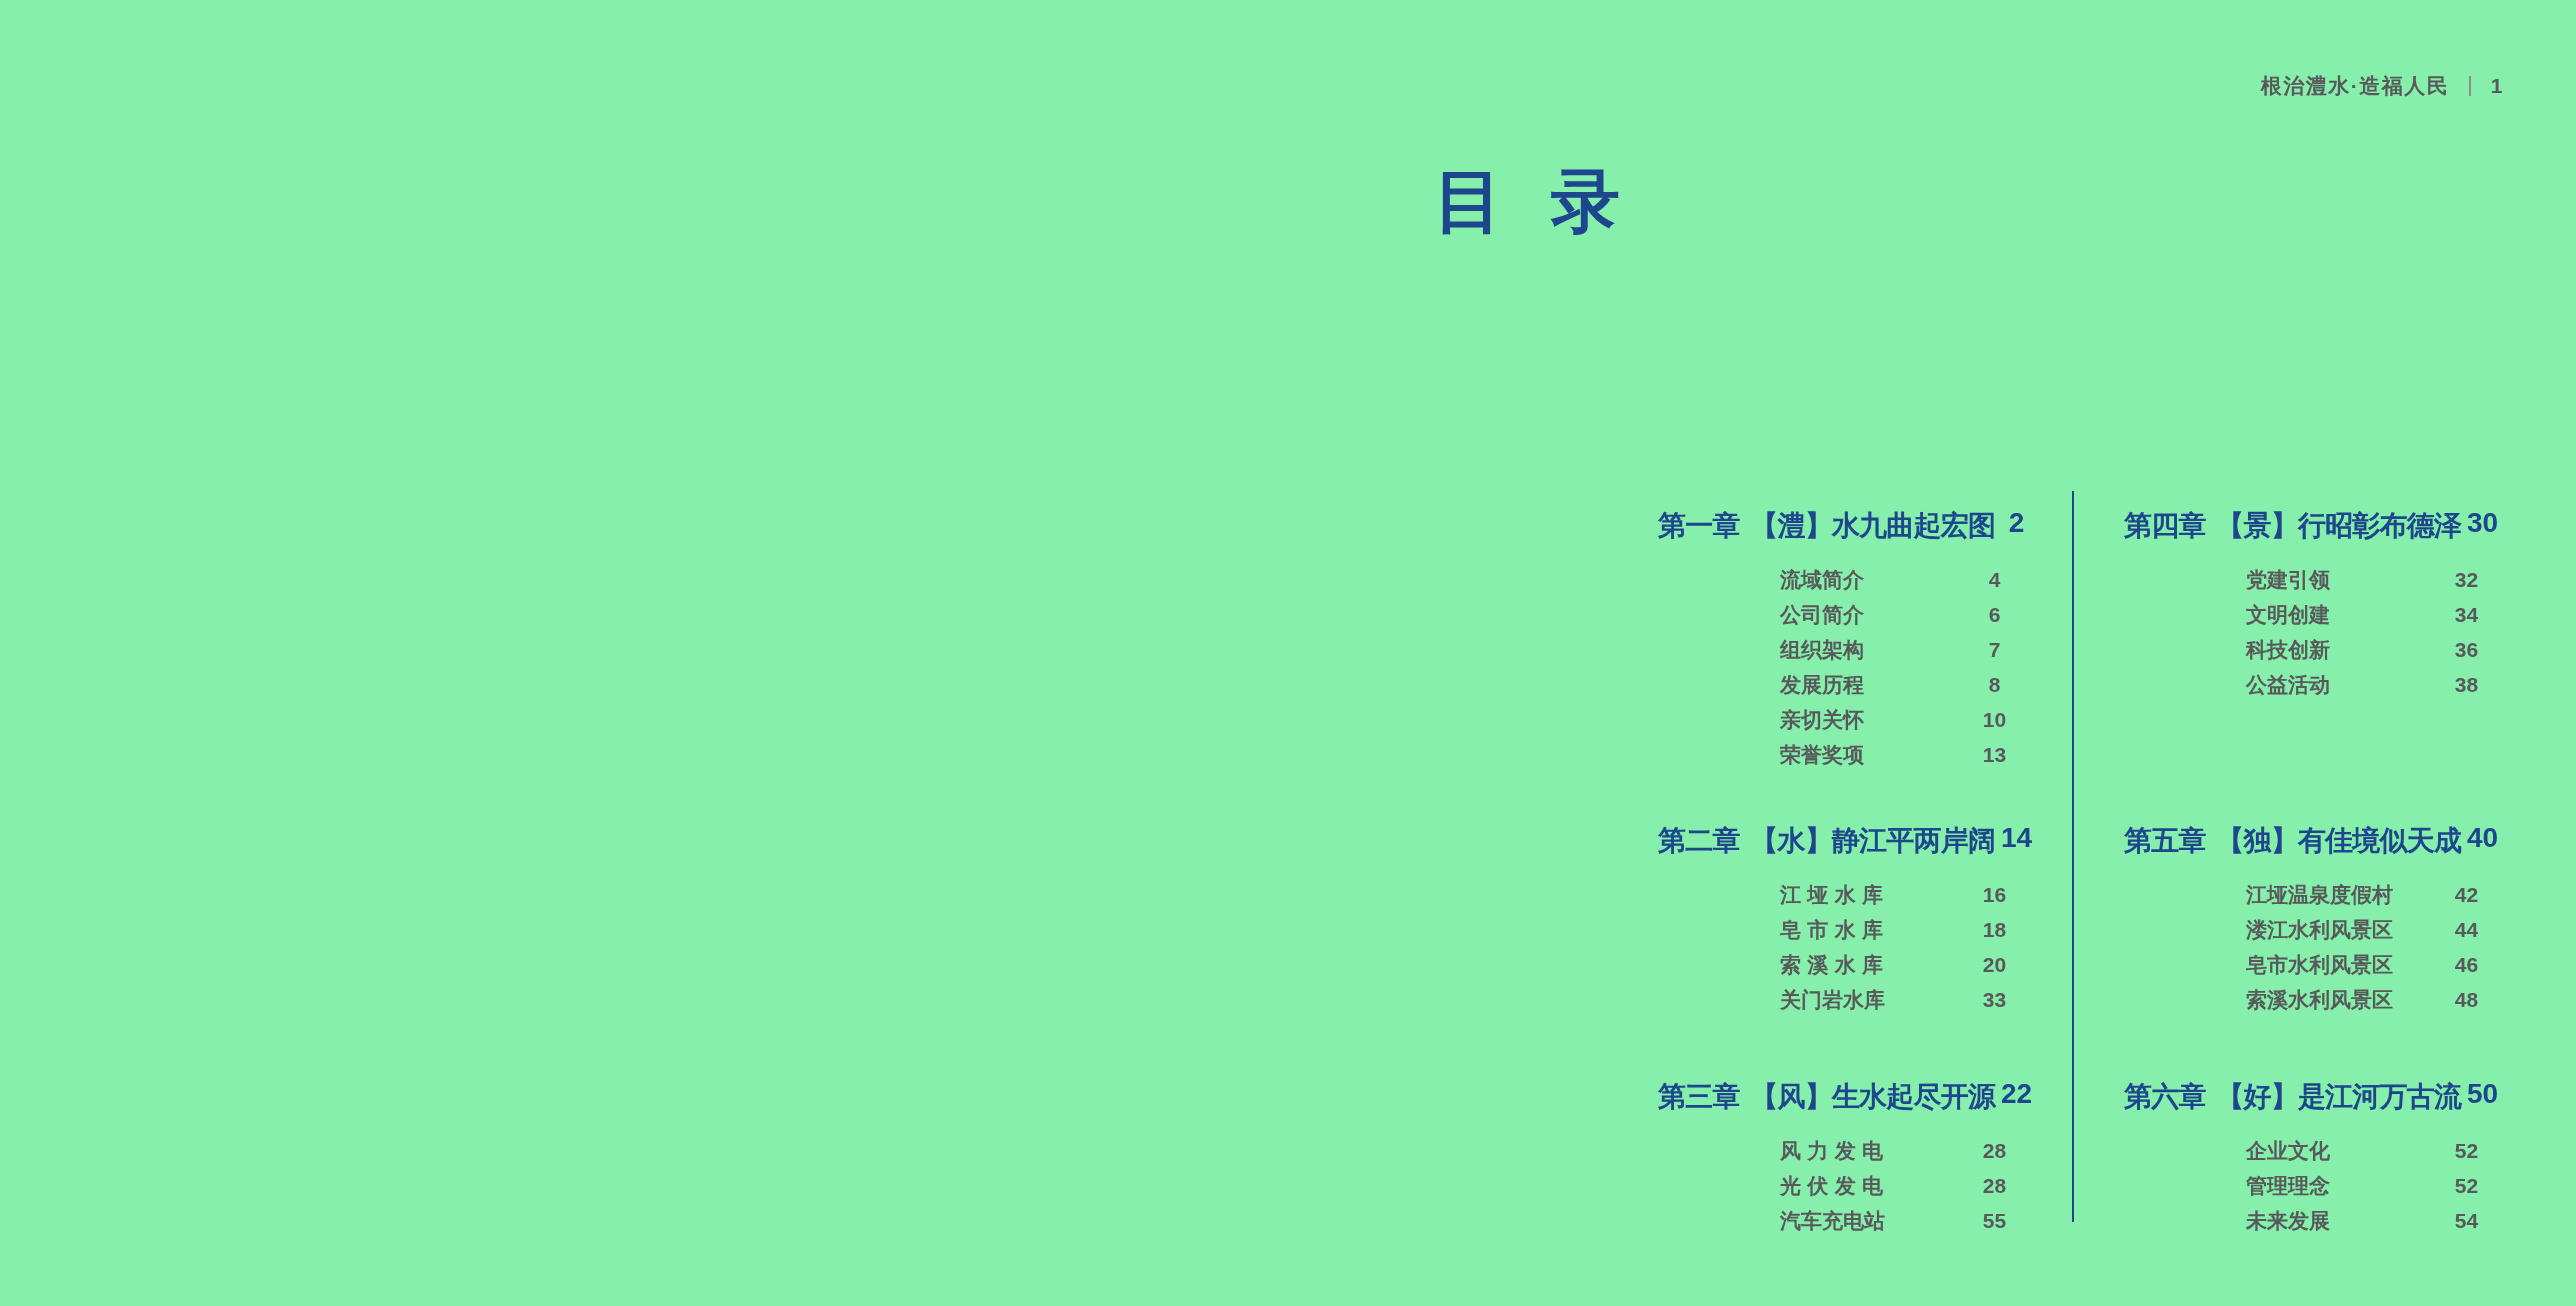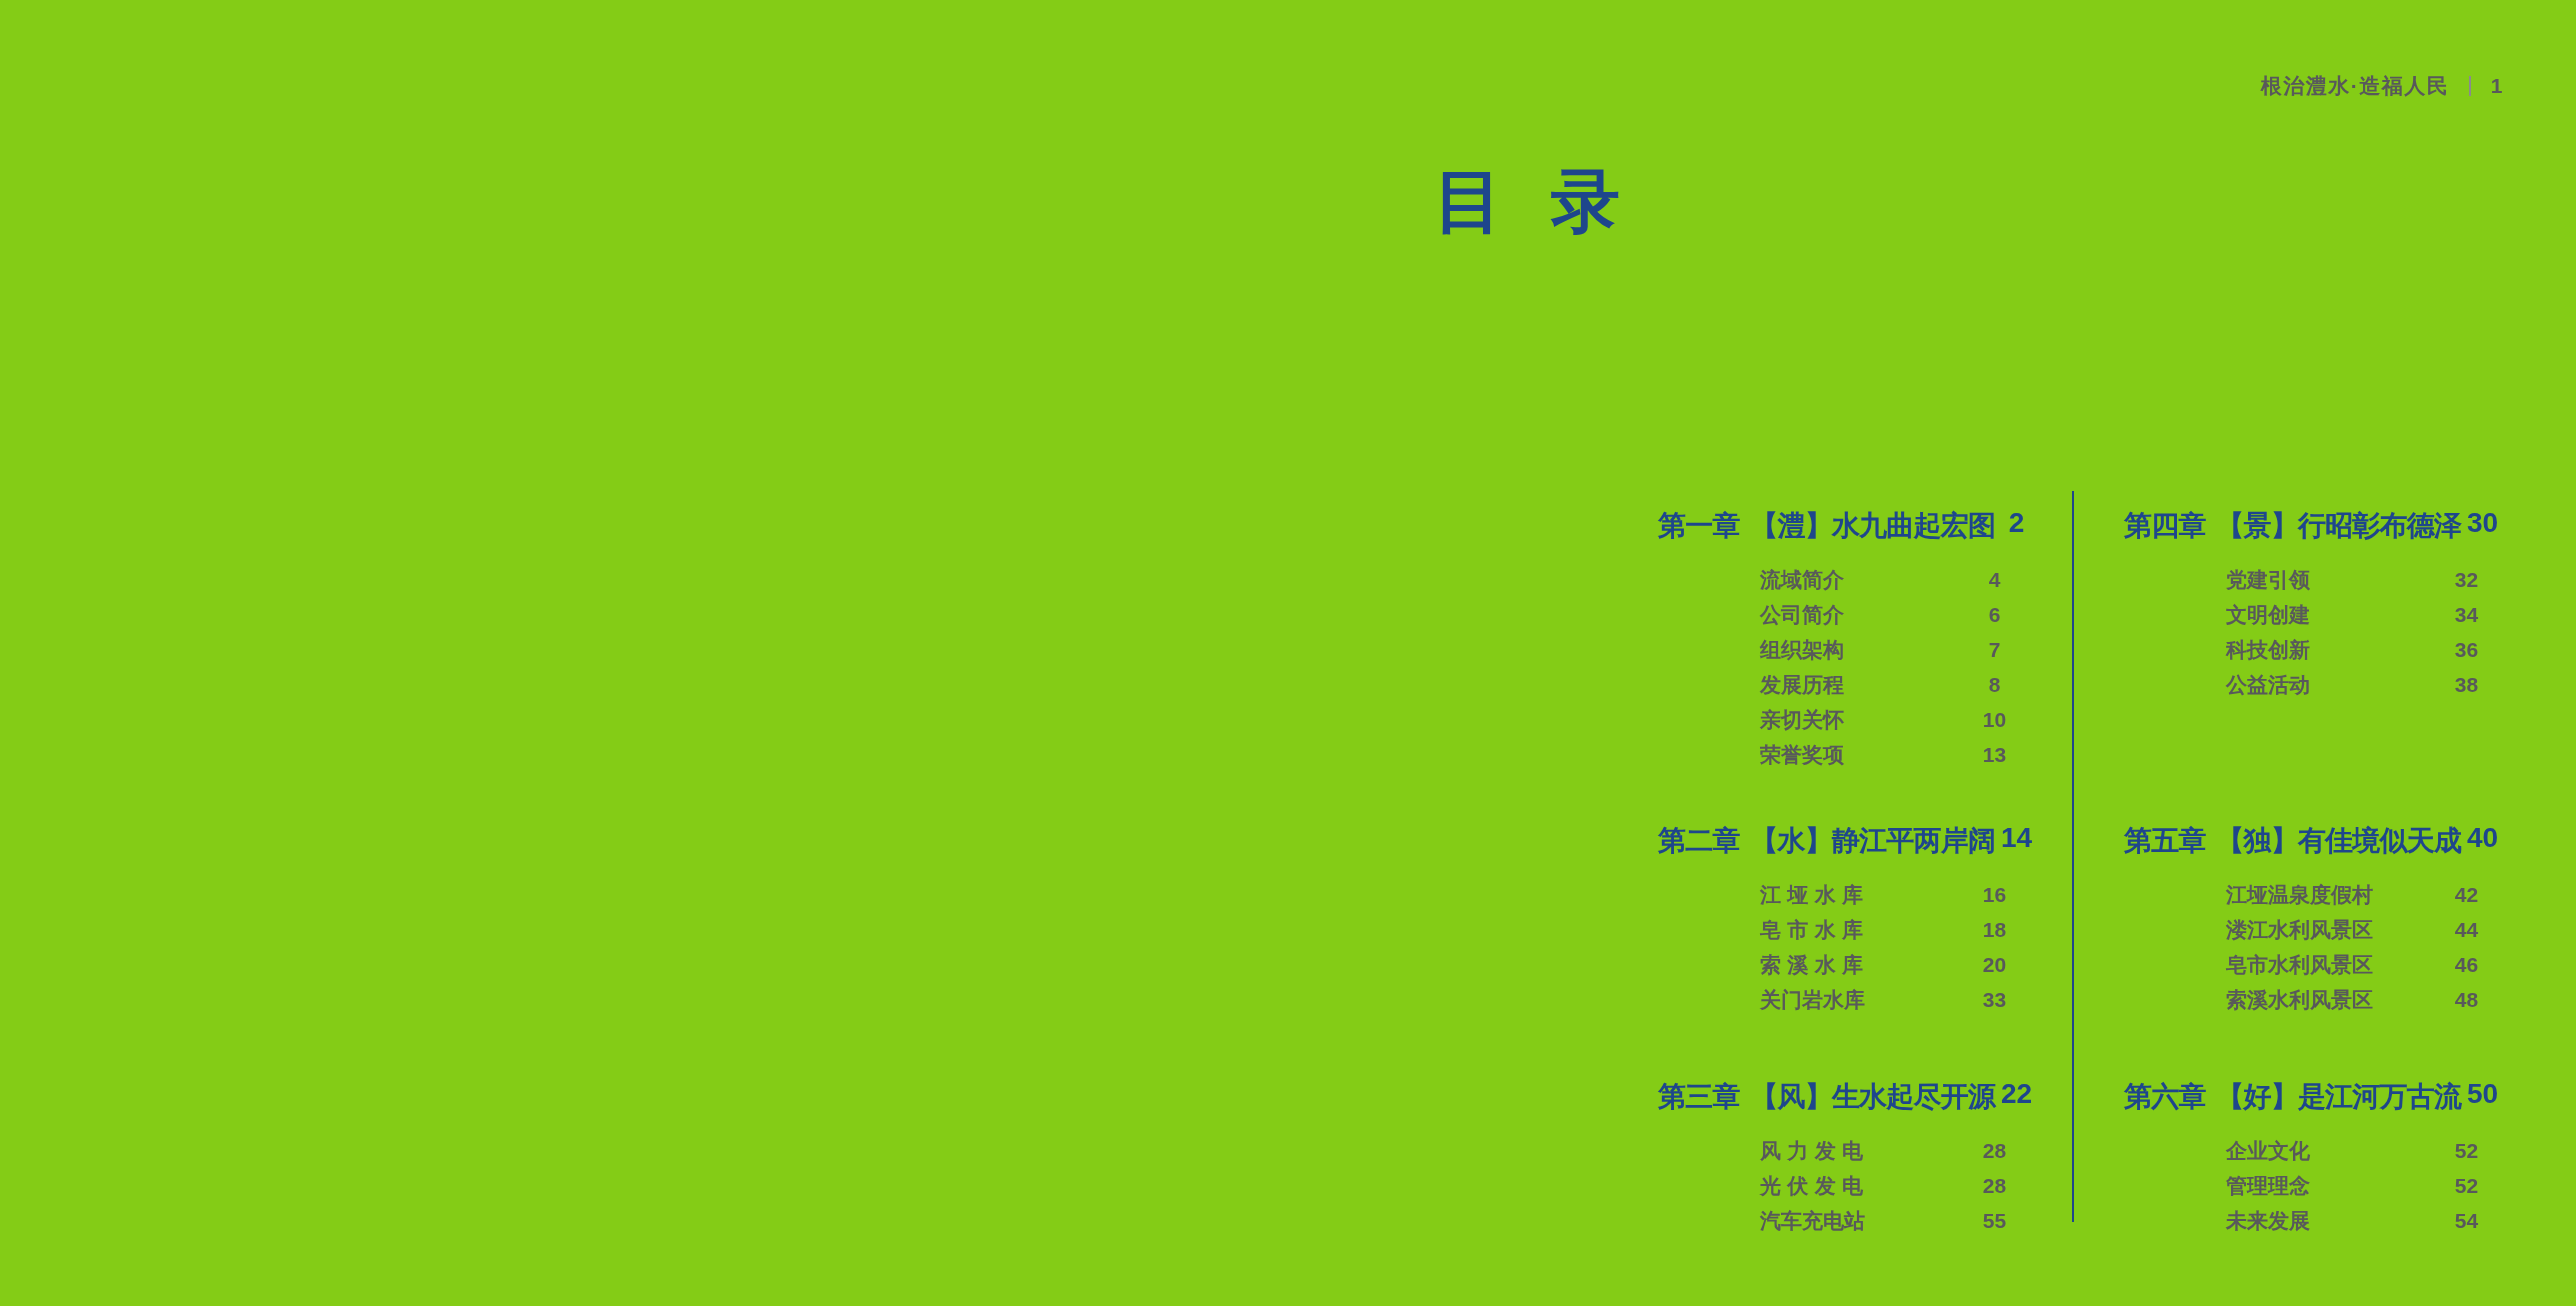--- a/index.html
+++ b/index.html
@@ -3,21 +3,21 @@
 <meta charset="utf-8">
 <style>
   :root{
     --blue:#1E468C;
     --grey:#58595B;
   }
   html,body{margin:0;padding:0;background:#ffffff;}
   .page{
     position:relative;
     width:2576px;height:1306px;
-    background:#84cc16;
+    background:#86efac;
     overflow:hidden;
     font-family:"Liberation Sans",sans-serif;
     font-weight:bold;
   }
 
   
   .header{
     position:absolute;top:72px;right:72px;
     display:flex;align-items:center;gap:20px;
     color:var(--grey);font-size:21px;letter-spacing:1.5px;
@@ -54,20 +54,21 @@
     cursor:default;
   }
   .ch-text{display:flex;gap:10.7px;flex:1;white-space:nowrap;}
   .pagenum{width:43px;text-align:center;flex:none;letter-spacing:0;}
 
   .items{margin-top:17px;padding-left:102px;}
   .item-row{
     display:flex;align-items:center;justify-content:space-between;
     height:35px;color:var(--grey);font-size:21px;
     cursor:default;
+    margin-left:20px;
   }
   .item-label{white-space:nowrap;}
   .item-label.spread{
     width:103px;
     text-align:justify;
     text-align-last:justify;
     white-space:normal;
   }
 </style>
 </head>

